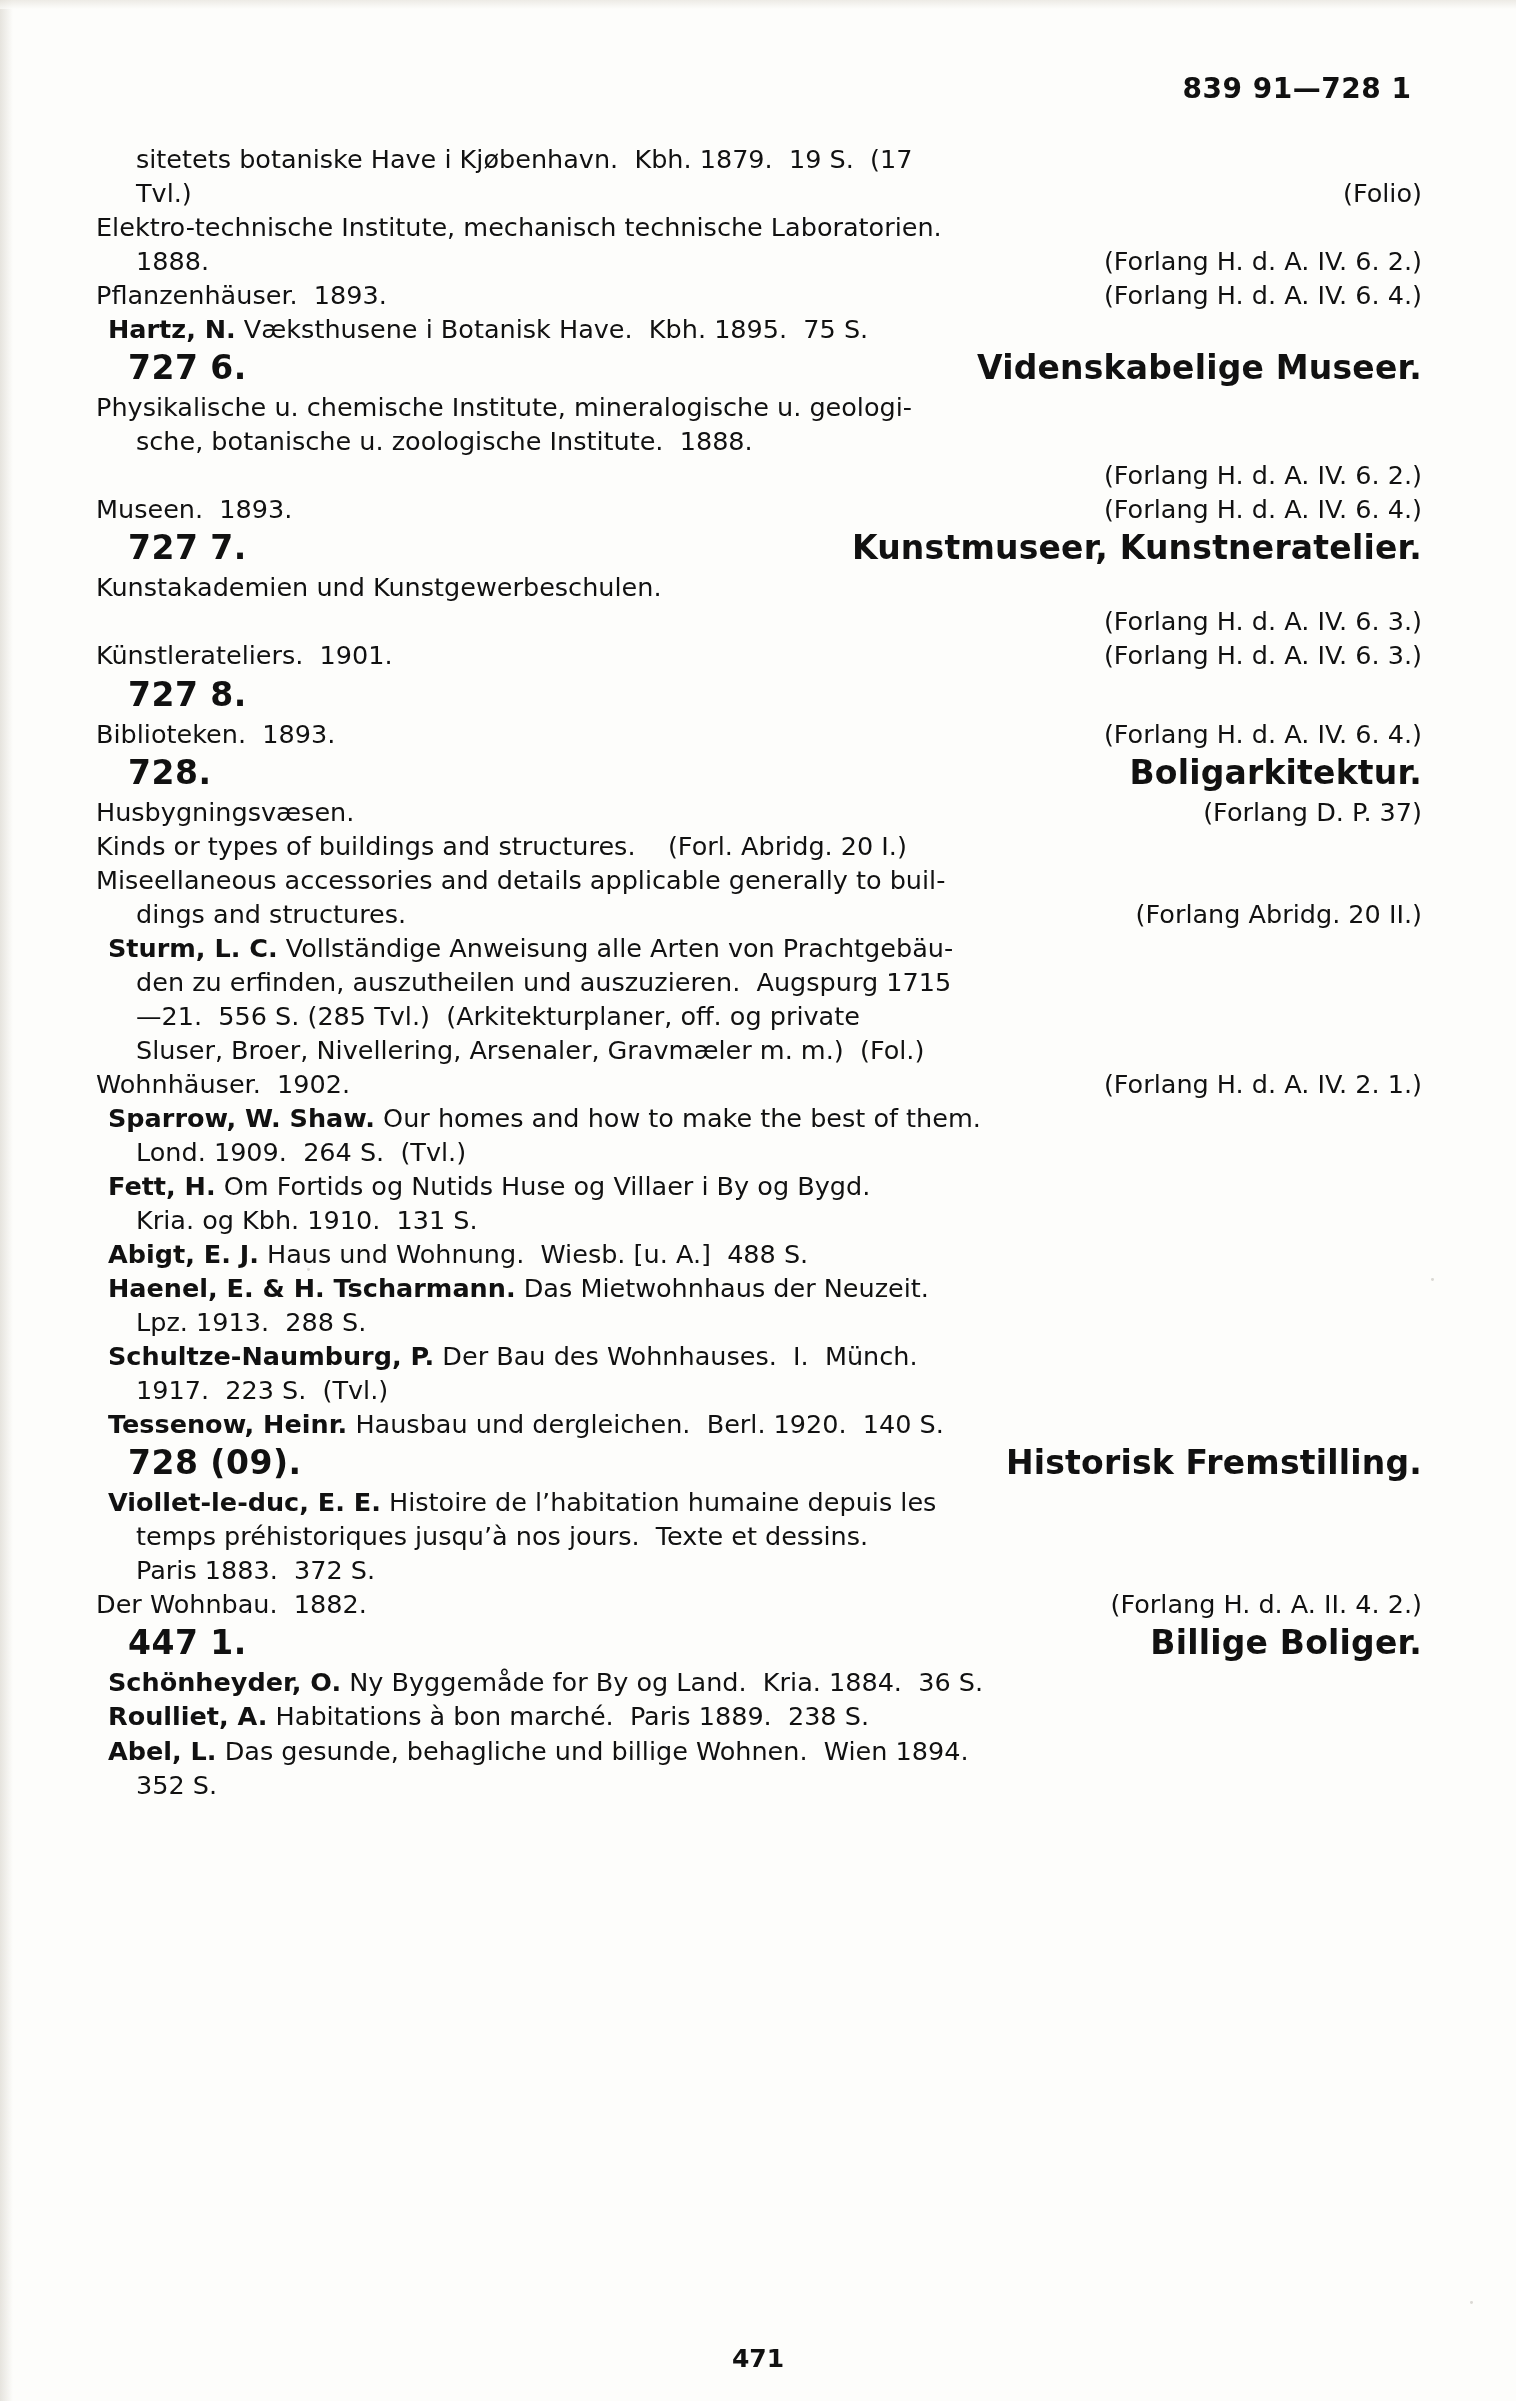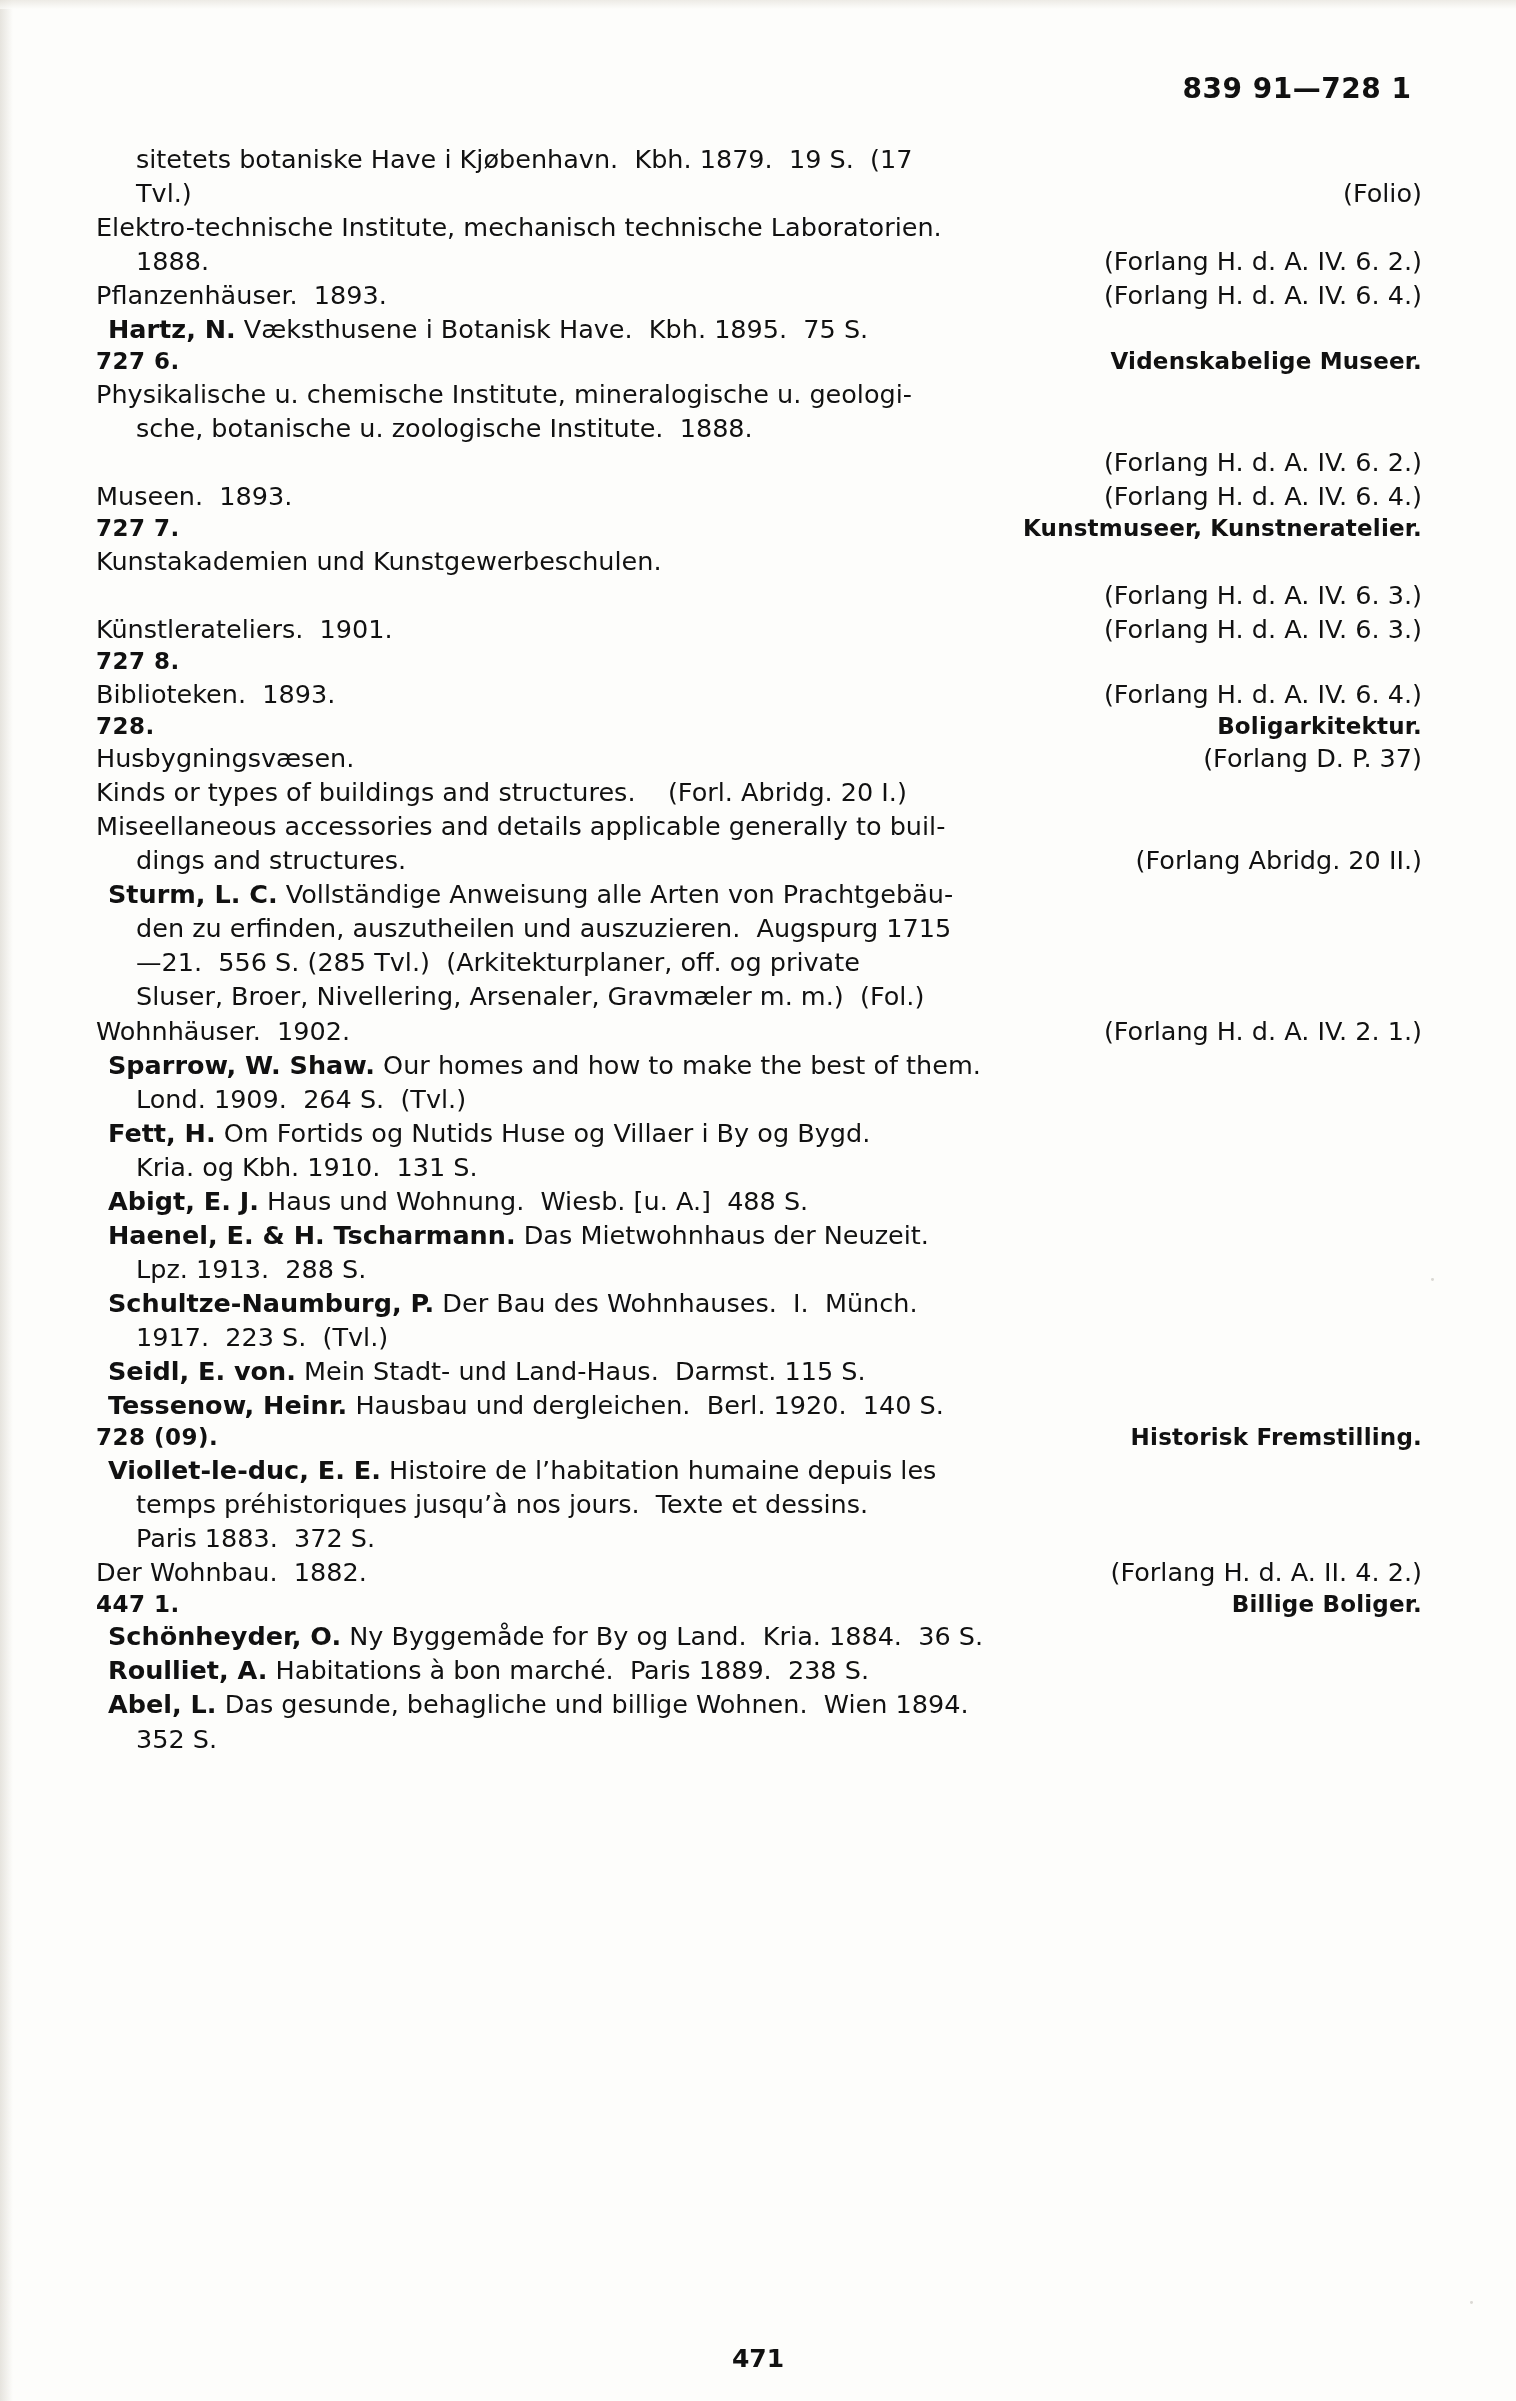--- a/index.html
+++ b/index.html
@@ -68,21 +68,22 @@
     padding-left: 19px;
     white-space: nowrap;
   }
   .ind1 { padding-left: 40px; }
   .b { font-weight: bold; margin-left: 12px; }
   .hdr {
     display: flex;
     justify-content: space-between;
     align-items: baseline;
     font-weight: bold;
-    font-size: 23px;
+    font-size: 33px;
+    margin-left: 32px;
   }
   .hdr .num { letter-spacing: 0.5px; }
   .hdr .ttl { letter-spacing: 0.2px; }
   .folio {
     position: absolute;
     left: 0;
     top: 2344px;
     width: 100%;
     text-align: center;
     font-size: 25px;
@@ -151,21 +152,20 @@
         <div class="ln"><span class="lt">Wohnhäuser.  1902.</span><span class="rt">(Forlang H. d. A. IV. 2. 1.)</span></div>
         <div class="ln"><span class="lt"><span class="b">Sparrow, W. Shaw.</span><span> Our homes and how to make the best of them.</span></span></div>
         <div class="ln ind1"><span class="lt">Lond. 1909.  264 S.  (Tvl.)</span></div>
         <div class="ln"><span class="lt"><span class="b">Fett, H.</span><span> Om Fortids og Nutids Huse og Villaer i By og Bygd.</span></span></div>
         <div class="ln ind1"><span class="lt">Kria. og Kbh. 1910.  131 S.</span></div>
         <div class="ln"><span class="lt"><span class="b">Abigt, E. J.</span><span> Haus und Wohnung.  Wiesb. [u. A.]  488 S.</span></span></div>
         <div class="ln"><span class="lt"><span class="b">Haenel, E. &amp; H. Tscharmann.</span><span> Das Mietwohnhaus der Neuzeit.</span></span></div>
         <div class="ln ind1"><span class="lt">Lpz. 1913.  288 S.</span></div>
         <div class="ln"><span class="lt"><span class="b">Schultze-Naumburg, P.</span><span> Der Bau des Wohnhauses.  I.  Münch.</span></span></div>
         <div class="ln ind1"><span class="lt">1917.  223 S.  (Tvl.)</span></div>
-        <div class="ln"><span class="lt"><span class="b">Seidl, E. von.</span><span> Mein Stadt- und Land-Haus.  Darmst. 115 S.</span></span></div>
         <div class="ln"><span class="lt"><span class="b">Tessenow, Heinr.</span><span> Hausbau und dergleichen.  Berl. 1920.  140 S.</span></span></div>
         <div class="hdr">
           <span class="num">728 (09).</span>
           <span class="ttl">Historisk Fremstilling.</span>
         </div>
         <div class="ln"><span class="lt"><span class="b">Viollet-le-duc, E. E.</span><span> Histoire de l’habitation humaine depuis les</span></span></div>
         <div class="ln ind1"><span class="lt">temps préhistoriques jusqu’à nos jours.  Texte et dessins.</span></div>
         <div class="ln ind1"><span class="lt">Paris 1883.  372 S.</span></div>
         <div class="ln"><span class="lt">Der Wohnbau.  1882.</span><span class="rt">(Forlang H. d. A. II. 4. 2.)</span></div>
         <div class="hdr">

